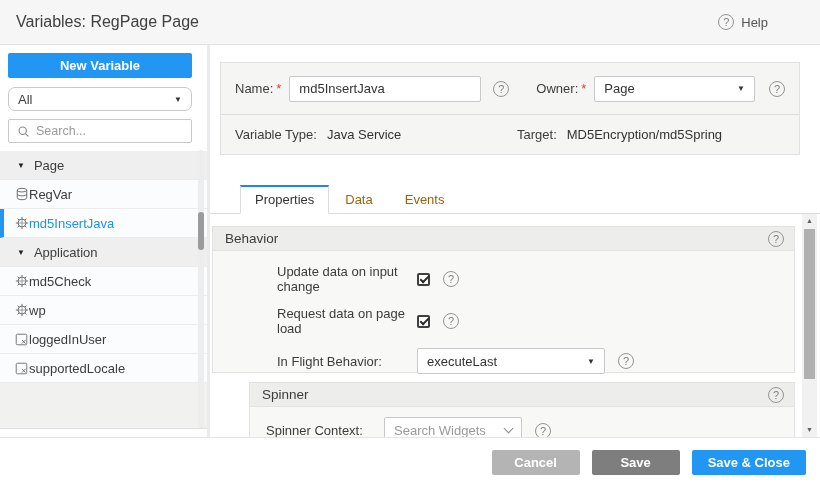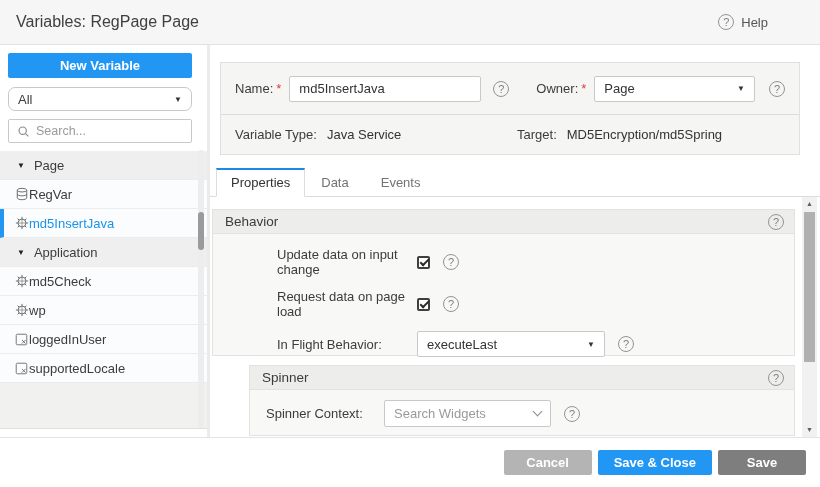--- a/index.html
+++ b/index.html
@@ -53,23 +53,23 @@
   .flabel { color:#3c3c3c; }
   .req { color:#e53935; margin:0 8px 0 3px; }
   .txt-input { width:192px; height:26px; border:1px solid #c9c9c9; border-radius:2px; background:#fff;
                padding:0 9px; font-size:13px; color:#333; font-family:inherit; outline:none; }
   .sel { height:26px; border:1px solid #c9c9c9; border-radius:2px; background:#fff; display:flex;
          align-items:center; padding:0 9px; color:#333; cursor:pointer; }
   .meta-group1 { display:flex; align-items:center; min-width:282px; }
   .meta-val { margin-left:10px; color:#333; }
 
   
-  .tabs { flex:none; display:flex; align-items:center; margin-top:13px; height:29px;
-          border-bottom:1px solid #dcdcdc; padding-left:6px; }
-  .tab { padding:6px 16px; color:#737373; cursor:pointer; }
+  .tabs { flex:none; display:flex; align-items:center; margin-top:30px; height:29px;
+          border-bottom:1px solid #dcdcdc; padding-left:30px; }
+  .tab { padding:6px 16px; color:#a16207; cursor:pointer; }
   .tab.active { background:#fff; border:1px solid #dcdcdc; border-top:2px solid #1e88e5;
                 border-bottom:1px solid #fff; margin-bottom:-1px; color:#333; padding:5px 14px 6px 14px; }
 
   
   .content { flex:1; position:relative; overflow:hidden; padding:12px 0 0 2px; }
   .section { width:583px; }
   .section + .section { margin-top:9px;padding-left:37px; }
   .section-header { height:25px; background:#ededec; border:1px solid #e2e2e0; display:flex; align-items:center;
                     padding:0 10px 0 12px; font-size:13.5px; color:#3c3c3c; }
   .section-header .q { margin-left:auto; }
@@ -78,32 +78,32 @@
   .spinner-body { height:46px; padding-top:10px; }
 
   .prop-row { display:flex; align-items:center; margin-bottom:12px; }
   .prop-label { width:140px; flex:none; color:#3c3c3c;margin-left:48px; }
   .prop-label-sm { width:118px; flex:none; color:#3c3c3c; }
   .cb { width:13px; height:13px; border:2px solid #3f3f3f; border-radius:2px; background:#fff; position:relative; flex:none; cursor:pointer; }
   .cb.checked::after { content:""; position:absolute; left:1px; top:1px; width:7px; height:3px;
                        border-left:2px solid #2b2b2b; border-bottom:2px solid #2b2b2b; transform:rotate(-45deg); }
   .prop-row .q { margin-left:13px; }
   .sel-flight { width:188px; }
-  .sel-search { width:167px; height:27px; color:#9a9a9a; }
+  .sel-search { width:138px; height:27px; color:#9a9a9a; }
   .chev { width:7px; height:7px; border-right:1.5px solid #8a8a8a; border-bottom:1.5px solid #8a8a8a;
           transform:rotate(45deg); margin-left:auto; margin-top:-4px; }
 
   .main-scroll { position:absolute; top:0; right:3px; width:15px; height:100%; background:#f1f1f1;
                  display:flex; flex-direction:column; align-items:center; justify-content:space-between; padding:3px 0; }
   .main-scroll .arrow { font-size:7px; color:#606060; line-height:8px; cursor:pointer; }
   .main-scroll .thumb { position:absolute; top:15px; left:2px; width:11px; height:150px; background:#b0b0b0; cursor:pointer; }
 
   
   .footer { flex:none; height:50px; background:#fff; border-top:1px solid #e4e4e4;
-            display:flex; align-items:center; justify-content:flex-end; gap:6px; padding-right:14px; }
+            display:flex; align-items:center; justify-content:flex-end; gap:12px; padding-right:14px; }
   .btn { height:25px; min-width:88px; border:none; border-radius:2px; color:#fff; font-weight:bold;
          font-size:13px; padding:0 16px; cursor:pointer; font-family:inherit; }
   .btn-cancel { background:#b4b4b4; }
   .btn-save { background:#7e7e7e; }
   .btn-saveclose { background:#2196f3; }
 
   svg { display:block; }
 </style>
 </head>
 <body>
@@ -298,17 +298,17 @@
           <div class="thumb"></div>
           <span class="arrow">▼</span>
         </div>
 
       </div>
     </div>
   </div>
 
   <div class="footer">
     <button class="btn btn-cancel">Cancel</button>
+    <button class="btn btn-save">Save</button>
     <button class="btn btn-saveclose">Save &amp; Close</button>
-    <button class="btn btn-save">Save</button>
   </div>
 
 </div>
 
 </body></html>

